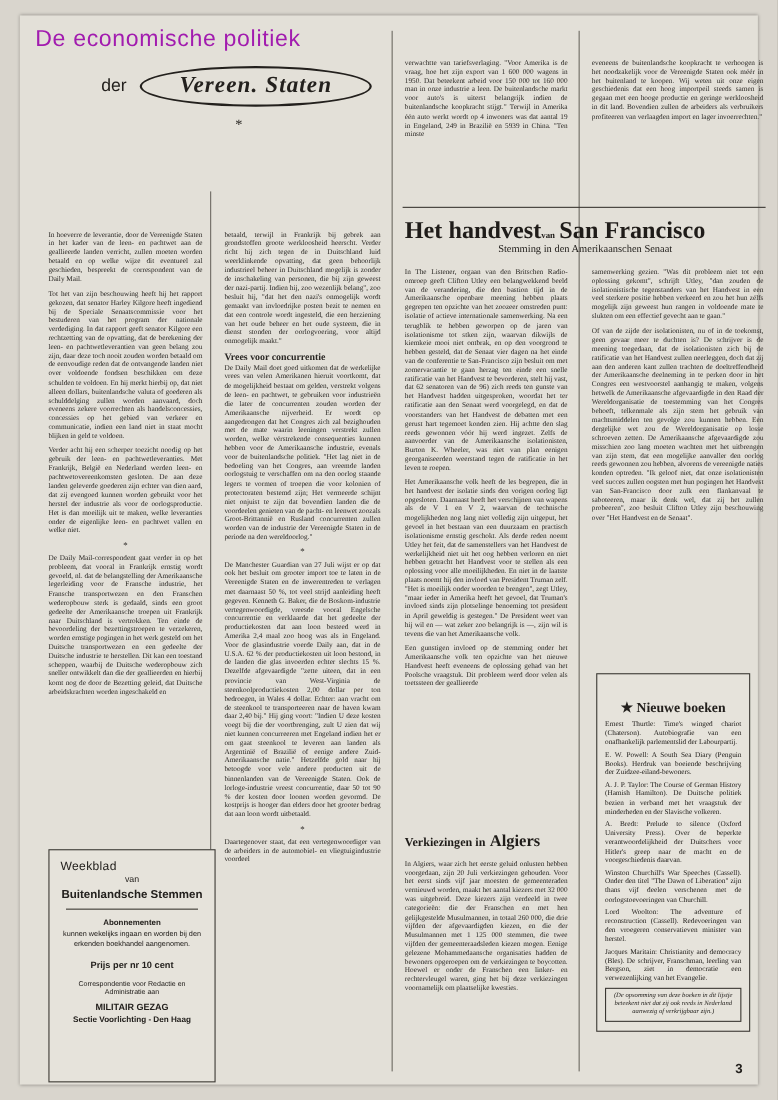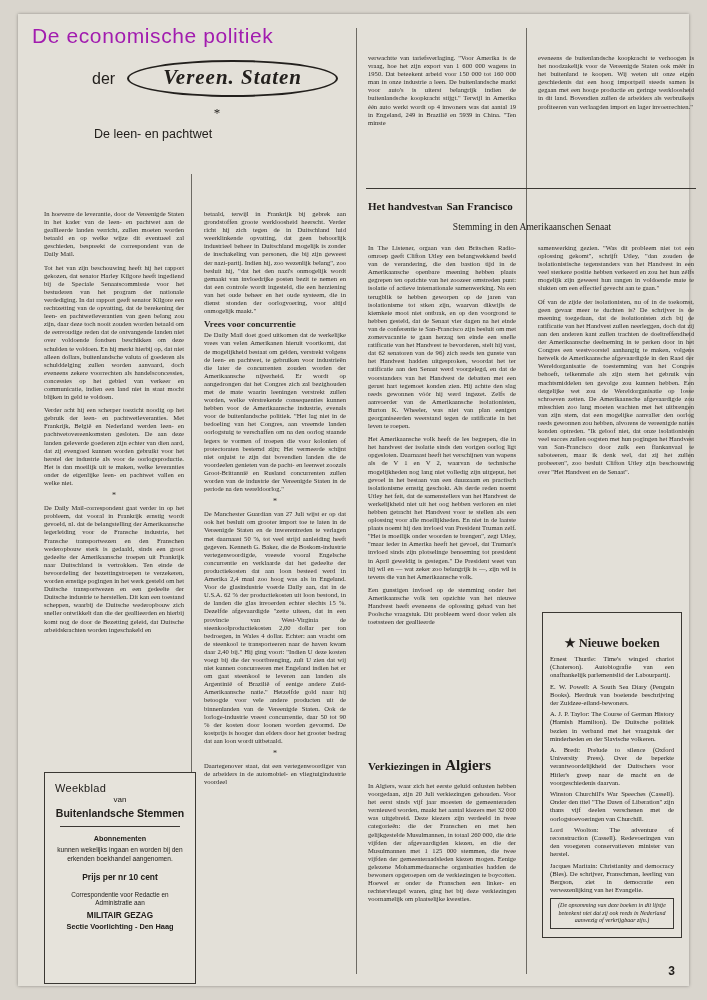--- a/index.html
+++ b/index.html
@@ -114,21 +114,21 @@
   }
 
   
   .sec-title {
     position: absolute;
     font-family: "Liberation Serif", serif;
     font-weight: bold;
     color: #1f1c19;
   }
   .sec-title .big {
-    font-size: 11px;
+    font-size: 22px;
   }
   .sec-title .small {
     font-size: 8px;
   }
   .sec-sub {
     position: absolute;
     font-family: Liberation Serif, serif;
     font-size: 9.5px;
     color: #23201d;
     text-align: center;
@@ -270,21 +270,20 @@
 <div class="page">
   <div class="paper">
 
     <div class="masthead">
       <div class="mast-title">De economische politiek</div>
       <div class="mast-row">
         <span class="mast-der">der</span>
         <span class="oval">Vereen. Staten</span>
       </div>
       <div class="mast-star">*</div>
-      <div class="mast-sub">De leen- en pachtwet</div>
     </div>
 
     <div class="vrule" style="left:173px; top:160px; height:800px;"></div>
     <div class="vrule" style="left:338px; top:14px; height:946px;"></div>
     <div class="vrule" style="left:508px; top:14px; height:946px;"></div>
 
     <div class="col" style="left:26px; top:196px; width:140px;">
       <p>In hoeverre de leverantie, door de Vereenigde Staten in het kader van de leen- en pachtwet aan de geallieerde landen verricht, zullen moeten worden betaald en op welke wijze dit eventueel zal geschieden, bespreekt de correspondent van de Daily Mail.</p>
       <p>Tot het van zijn beschouwing heeft hij het rapport gekozen, dat senator Harley Kilgore heeft ingediend bij de Speciale Senaatscommissie voor het bestuderen van het program der nationale verdediging. In dat rapport geeft senator Kilgore een rechtzetting van de opvatting, dat de berekening der leen- en pachtwetleverantien van geen belang zou zijn, daar deze toch nooit zouden worden betaald om de eenvoudige reden dat de ontvangende landen niet over voldoende fondsen beschikken om deze schulden te voldoen. En hij merkt hierbij op, dat niet alleen dollars, buitenlandsche valuta of goederen als schulddelging zullen worden aanvaard, doch eveneens zekere voorrechten als handelsconcessies, concessies op het gebied van verkeer en communicatie, indien een land niet in staat mocht blijken in geld te voldoen.</p>
       <p>Verder acht hij een scherper toezicht noodig op het gebruik der leen- en pachtwetleveranties. Met Frankrijk, België en Nederland werden leen- en pachtwetovereenkomsten gesloten. De aan deze landen geleverde goederen zijn echter van dien aard, dat zij evengoed kunnen worden gebruikt voor het herstel der industrie als voor de oorlogsproductie. Het is dan moeilijk uit te maken, welke leveranties onder de eigenlijke leen- en pachtwet vallen en welke niet.</p>

